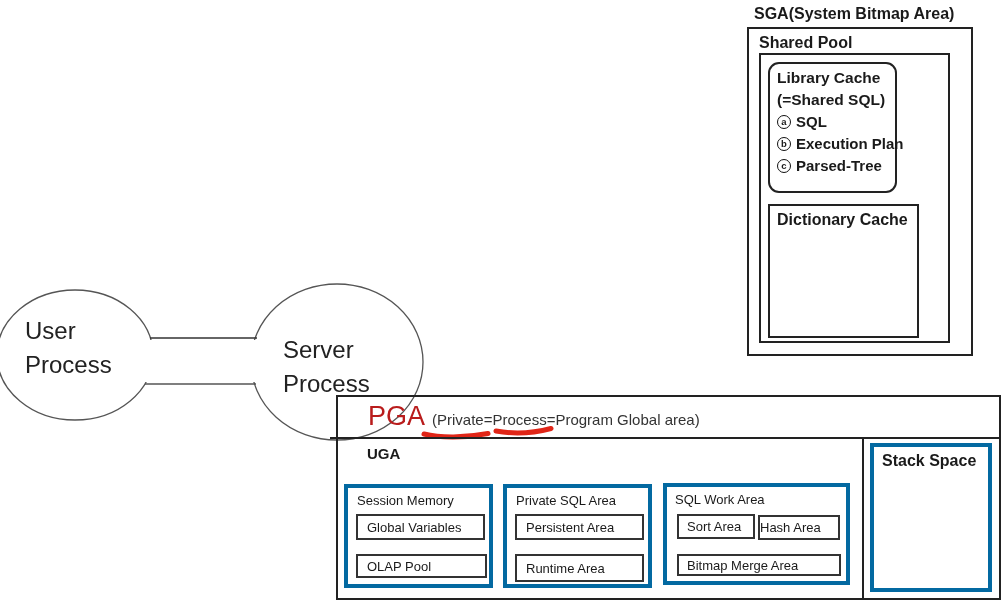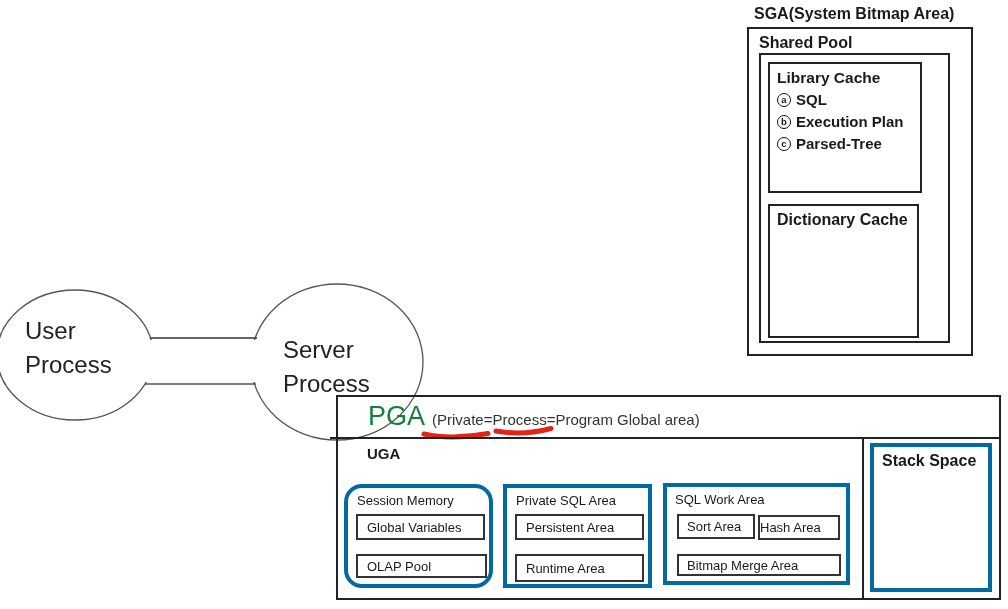--- a/index.html
+++ b/index.html
@@ -55,21 +55,21 @@
     justify-content: center;
     font-size: 9.5px;
     font-weight: 700;
     flex: none;
   }
   .dict-label { padding: 5px 0 0 7px; font-size: 16px; font-weight: 700; white-space: nowrap; }
   
   .ellipse-label { position: absolute; font-size: 24px; line-height: 34px; color: #222; white-space: nowrap; }
   
   .pga-header { position: absolute; left: 30px; top: 4px; display: flex; align-items: baseline; gap: 7px; white-space: nowrap; }
-  .pga-title { font-size: 27px; color: #15803d; }
+  .pga-title { font-size: 27px; color: #b91c1c; }
   .pga-subtitle { font-size: 15px; color: #333; }
   .h-divider { position: absolute; background: #222; height: 2px; }
   .v-divider { position: absolute; background: #222; width: 2px; }
   .uga-label { position: absolute; left: 29px; top: 48px; font-size: 15px; font-weight: 700; }
   .group-label { position: absolute; font-size: 13px; color: #1a1a1a; white-space: nowrap; }
   .stack-label { padding: 5px 0 0 8px; font-size: 16px; font-weight: 700; white-space: nowrap; }
 </style>
 </head>
 <body>
 
@@ -94,23 +94,24 @@
     <div>Process</div>
   </div>
 
   <div class="abs sga-title" style="left:754px; top:5px;">SGA(System Bitmap Area)</div>
 
   <div class="box" style="left:747px; top:27px; width:226px; height:329px;">
     <div class="abs sp-label" style="left:10px; top:5px;">Shared Pool</div>
 
     <div class="box" style="left:10px; top:24px; width:191px; height:290px;">
 
-      <div class="box" style="left:7px; top:7px; width:154px; height:131px;">
+      <div class="box" style="left:7px; top:7px; width:129px; height:131px;border-radius:11px;">
         <div class="lib-content">
           <div class="lib-line">Library Cache</div>
+          <div class="lib-line">(=Shared SQL)</div>
           <div class="lib-item">
             <span class="bullet">a</span>
             <span>SQL</span>
           </div>
           <div class="lib-item">
             <span class="bullet">b</span>
             <span>Execution Plan</span>
           </div>
           <div class="lib-item">
             <span class="bullet">c</span>
@@ -129,21 +130,21 @@
 
     <div class="pga-header">
       <span class="pga-title">PGA</span>
       <span class="pga-subtitle">(Private=Process=Program Global area)</span>
     </div>
 
     <div class="v-divider" style="left:524px; top:40px; height:161px;"></div>
 
     <div class="uga-label">UGA</div>
 
-    <div class="blue-box" style="left:6px; top:87px; width:149px; height:104px;border-radius:18px;">
+    <div class="blue-box" style="left:6px; top:87px; width:149px; height:104px;">
       <div class="group-label" style="left:9px; top:5px;">Session Memory</div>
       <div class="item-box" style="left:8px; top:26px; width:129px; height:26px;">
         <span>Global Variables</span>
       </div>
       <div class="item-box" style="left:8px; top:66px; width:131px; height:24px;">
         <span>OLAP Pool</span>
       </div>
     </div>
 
     <div class="blue-box" style="left:165px; top:87px; width:149px; height:104px;">

